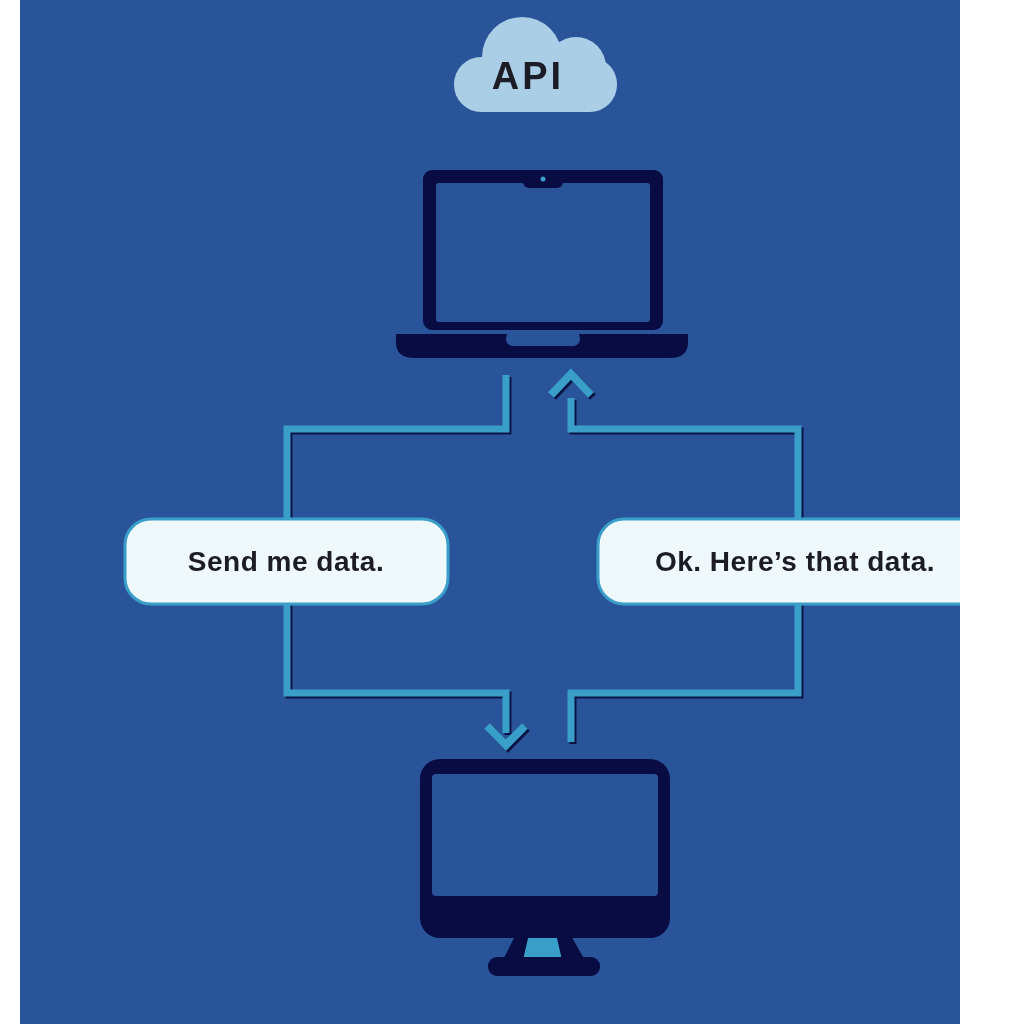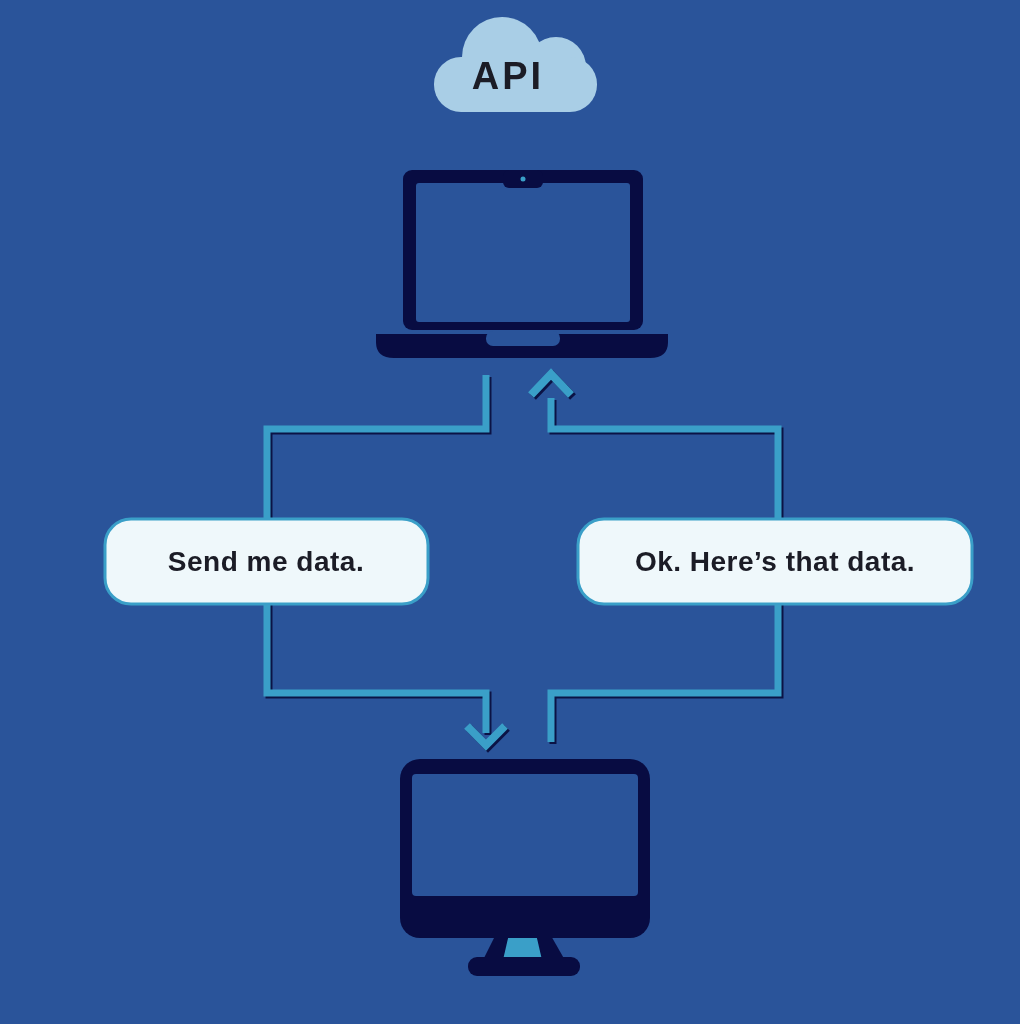--- a/index.html
+++ b/index.html
@@ -1,19 +1,20 @@
 <!DOCTYPE html>
 <html lang="en" style="--bg: #2a549a; --navy: #080c42; --teal: #3a9fc8; --cloud: #a9cee6; --bubble: #eff8fb; --ink: #1b1c26;"><head>
 <meta charset="utf-8">
 <title>API Diagram</title>
 <style>
   html,body{margin:0;padding:0;background:#fff;}
   .stage{
-    width:1020px;height:1024px;position:relative;overflow:hidden;
+    width:940px;height:1024px;position:relative;overflow:hidden;
     font-family:"Liberation Sans",sans-serif;
+    padding-left:20px;
   }
   .stage svg{display:block;width:1024px;height:1024px;}
 
   .bgfill{fill:var(--bg);}
   .navy{fill:var(--navy);}
   .cloudfill{fill:var(--cloud);}
   .tealfill{fill:var(--teal);}
 
   .flow-lines{filter:drop-shadow(2px 2px 0 rgba(8,12,60,0.9));}
   .line{fill:none;stroke:var(--teal);stroke-width:7;stroke-linejoin:miter;}

